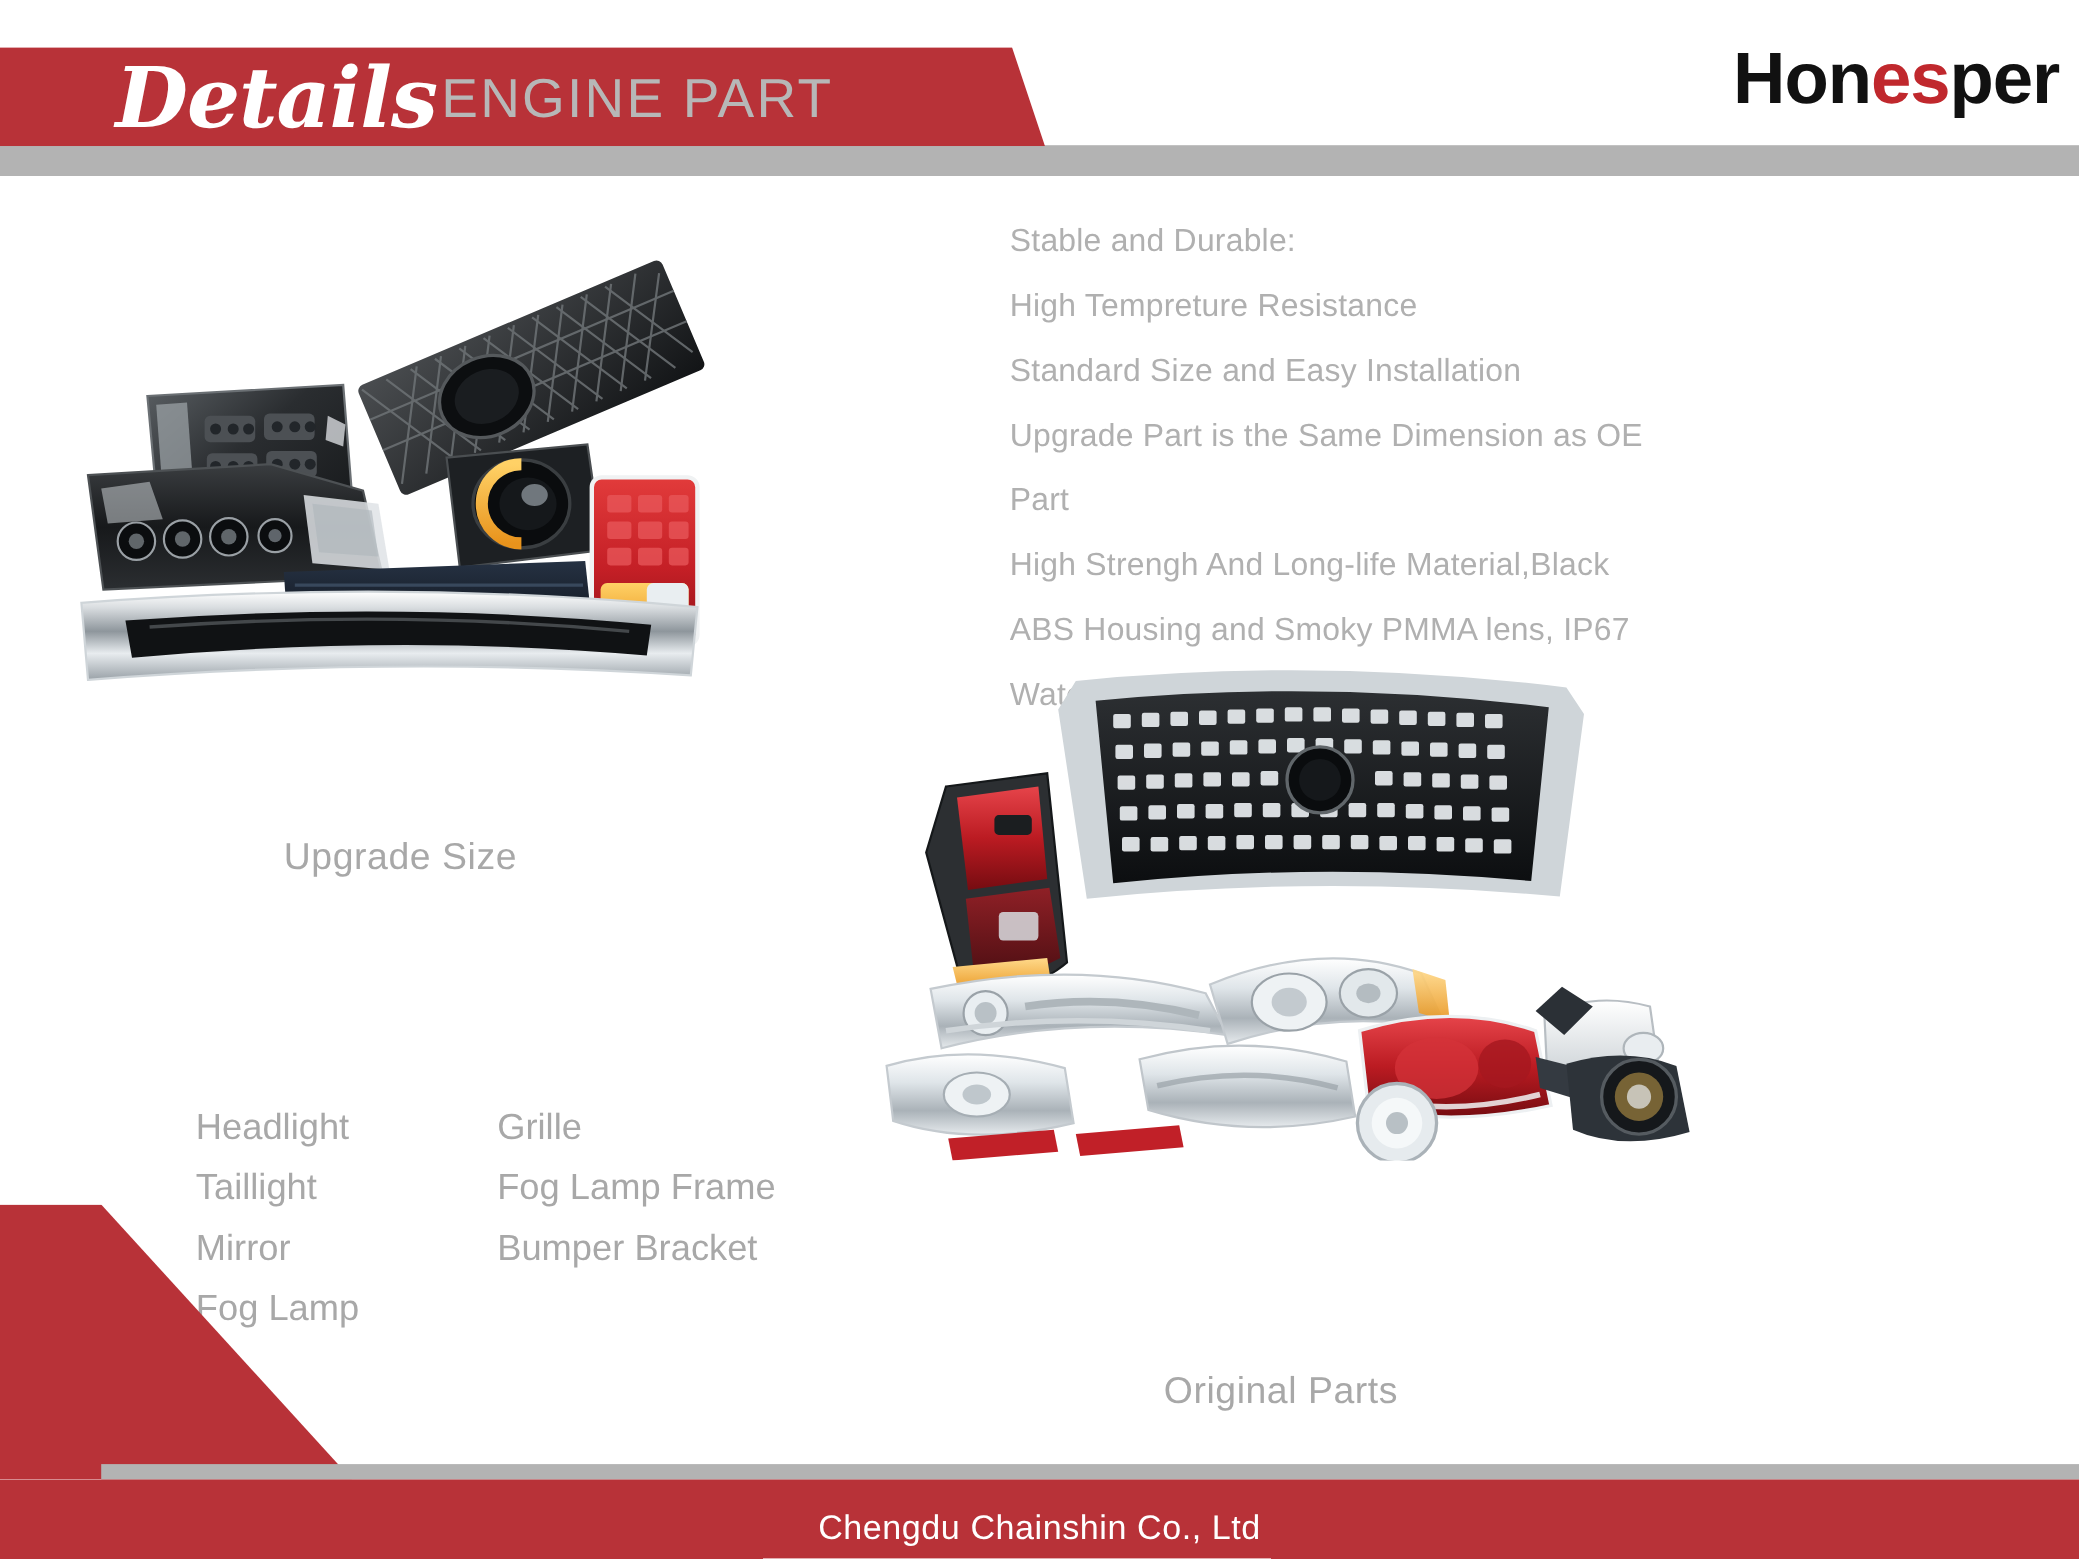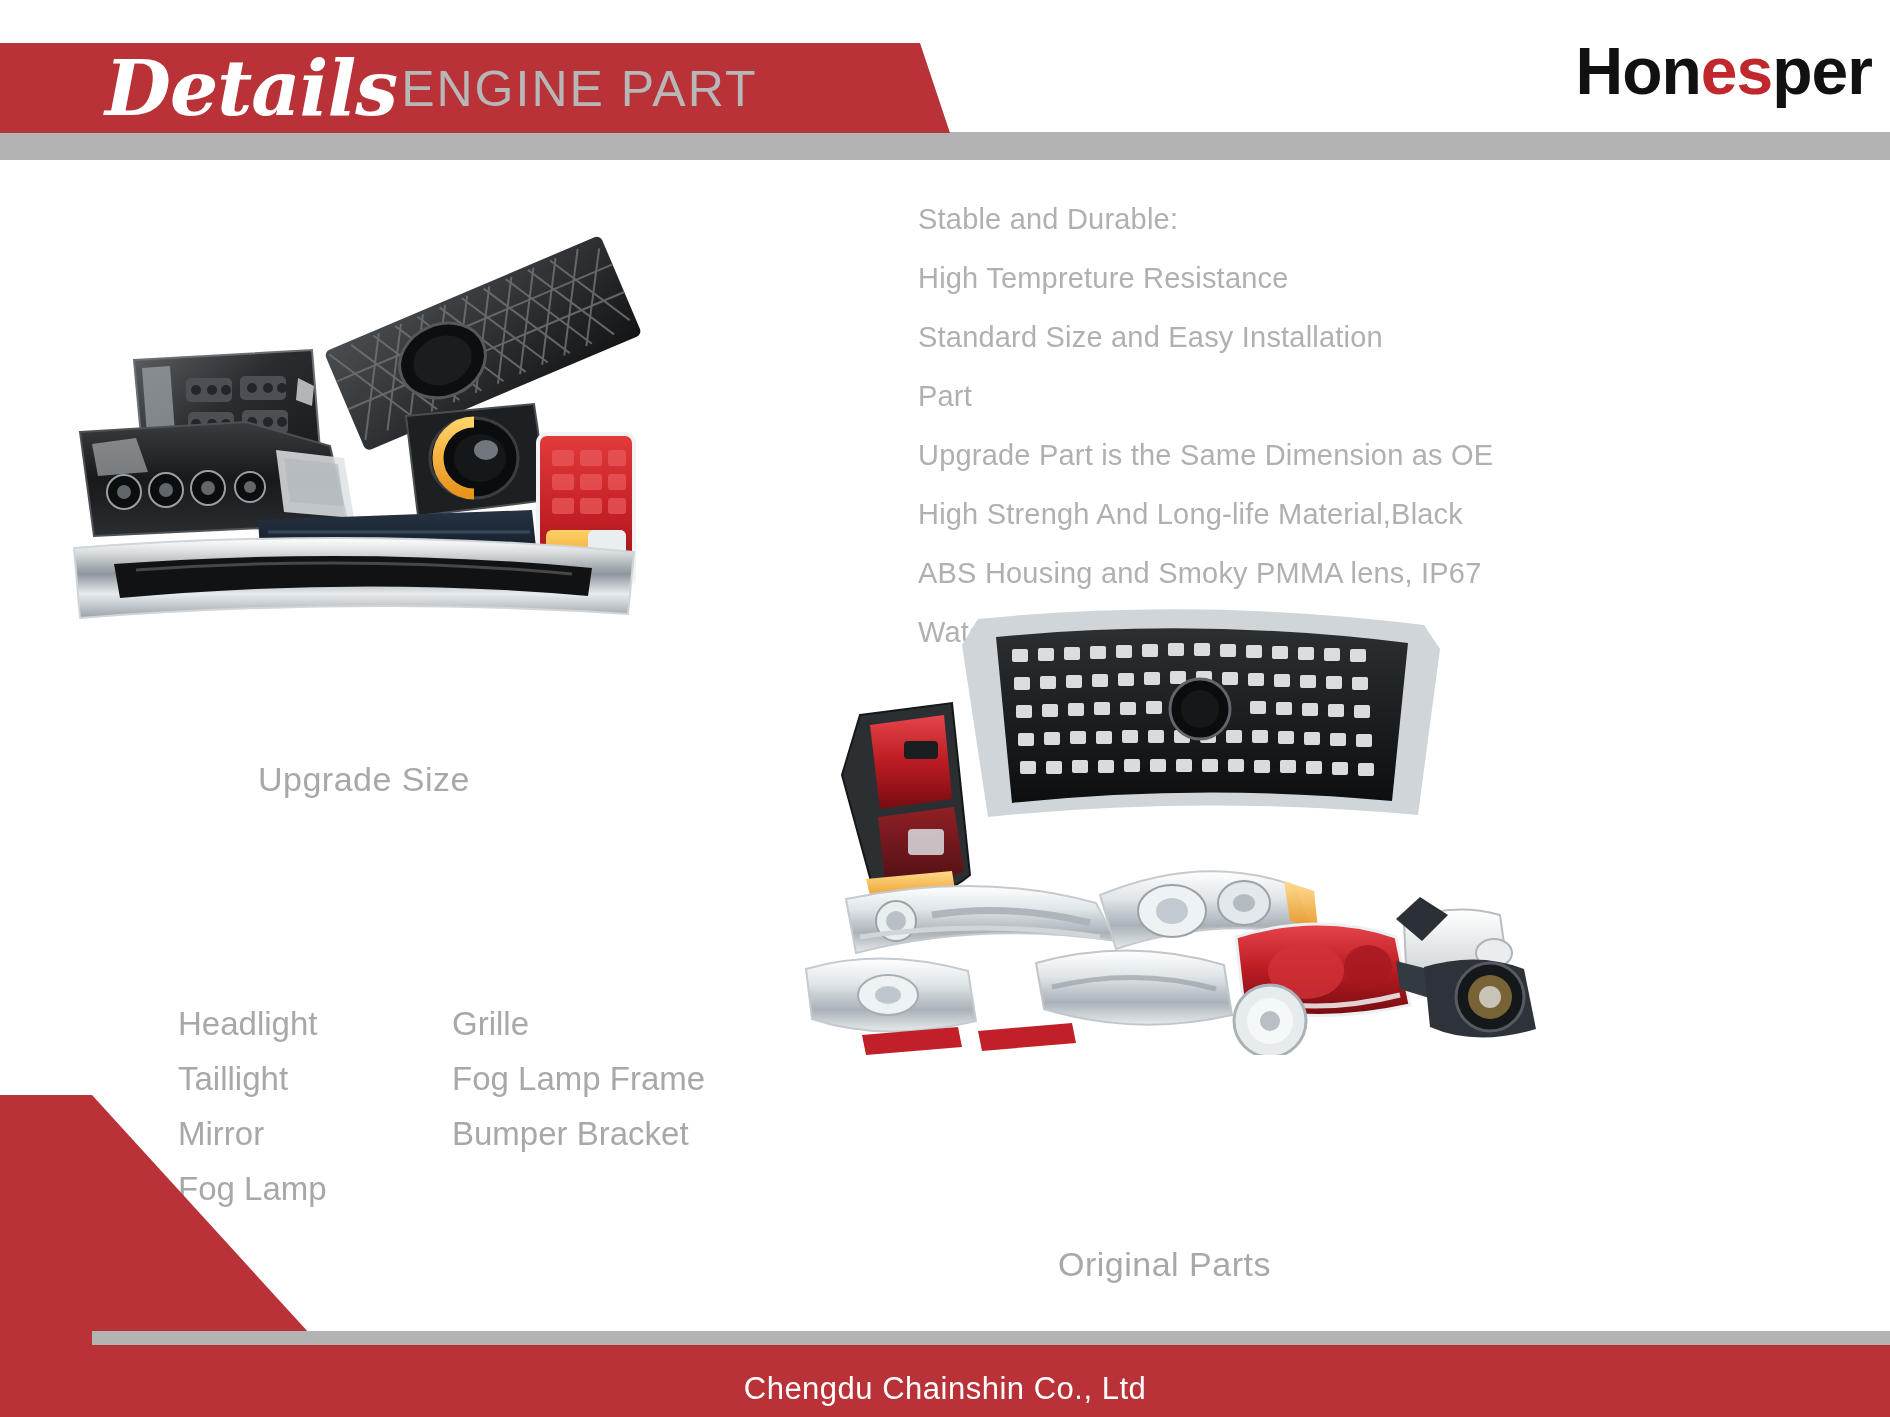--- a/index.html
+++ b/index.html
@@ -241,22 +241,22 @@
         <path d="M52 364 Q300 346 530 368 L526 396 Q300 376 58 398 Z" fill="#101214"></path>
         <path d="M74 370 Q300 354 510 374" fill="none" stroke="#44484b" stroke-width="3"></path>
       </g>
     </svg>
   </div>
 
   <div class="feature-block">
     <div>Stable and Durable:</div>
     <div>High Tempreture Resistance</div>
     <div>Standard Size and Easy Installation</div>
+    <div>Upgrade Part is the Same Dimension as OE</div>
     <div>Part</div>
-    <div>Upgrade Part is the Same Dimension as OE</div>
     <div>High Strengh And Long-life Material,Black</div>
     <div>ABS Housing and Smoky PMMA lens, IP67</div>
     <div>Waterproof, Ensures Long Durability.</div>
   </div>
 
   <div class="caption cap-upgrade">Upgrade Size</div>
 
   <div class="parts-list">
     <div class="parts-col col-a">
       <div>Headlight</div>

